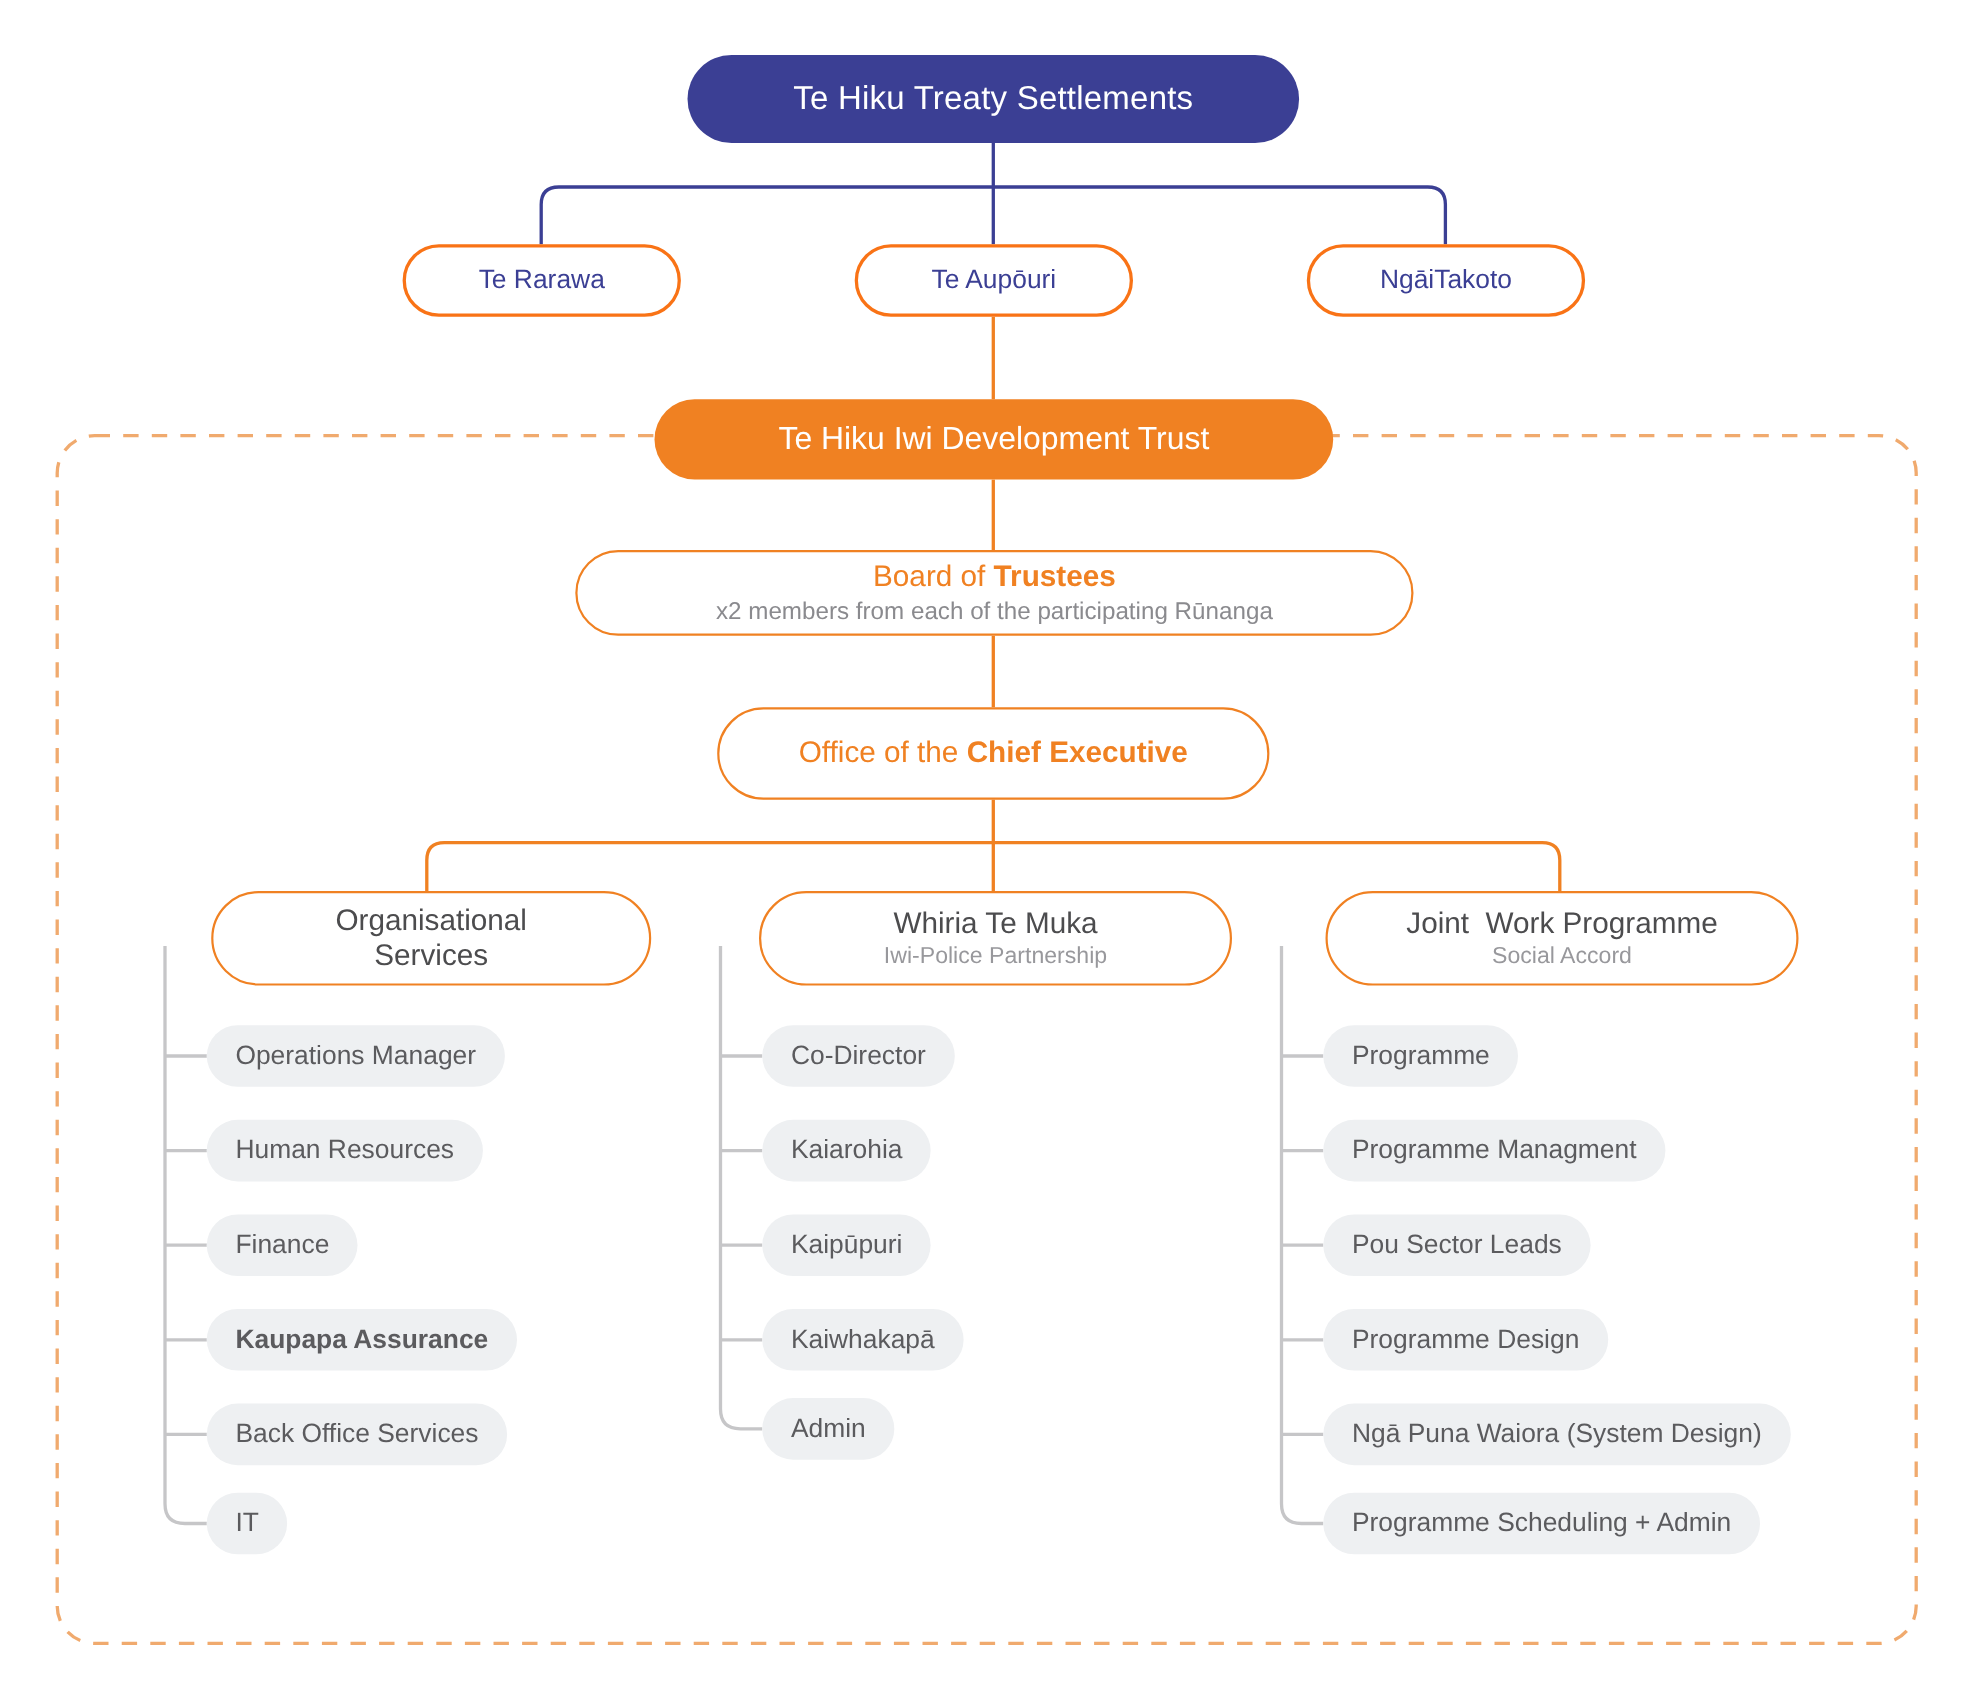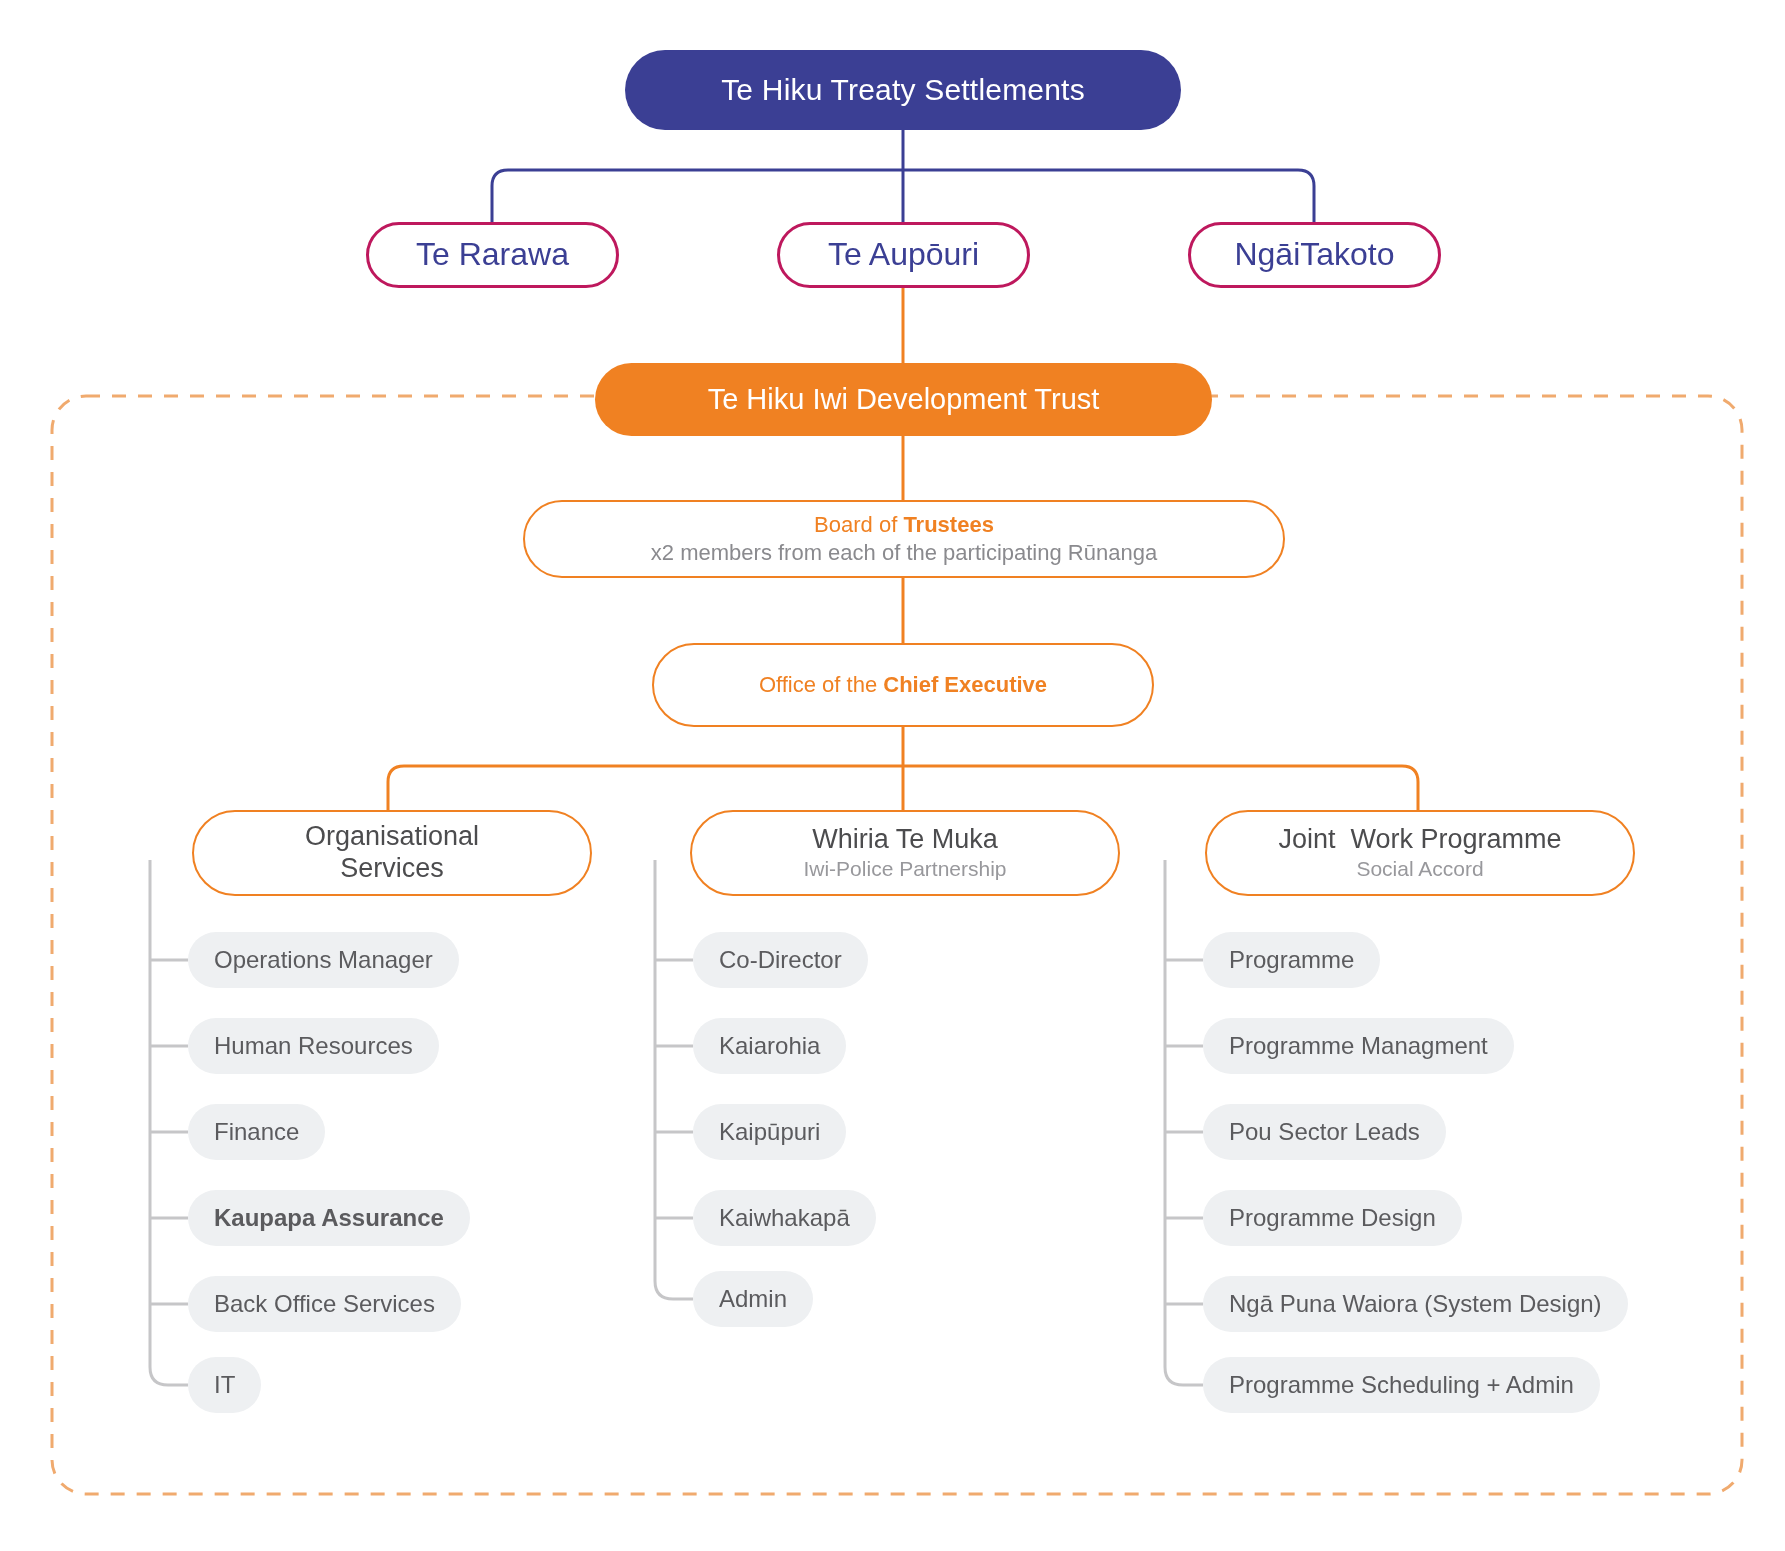--- a/index.html
+++ b/index.html
@@ -38,40 +38,40 @@
     color: #ffffff;
     border-radius: 999px;
     font-size: 30px;
     letter-spacing: .2px;
   }
 
   
   .pill-navy-outline {
     background: #ffffff;
     color: #3b3f94;
-    border: 3px solid #be185d;
-    border-radius: 999px;
-    font-size: 32px;
+    border: 3px solid #f97316;
+    border-radius: 999px;
+    font-size: 24px;
   }
 
   
   .pill-orange {
     background: #f08122;
     color: #ffffff;
     border-radius: 999px;
     font-size: 29px;
   }
 
   
   .pill-orange-outline {
     background: #ffffff;
     border: 2.5px solid #f08122;
     border-radius: 999px;
   }
-  .title-orange { color: #f08122; font-size: 22px; }
+  .title-orange { color: #f08122; font-size: 27px; }
   .title-orange b { font-weight: bold; }
   .sub-gray { color: #8a8a8e; font-size: 22px; margin-top: 2px; }
 
   .dept-title { color: #4c4c4e; font-size: 27px; }
   .dept-sub   { color: #98989c; font-size: 21px; margin-top: 1px; }
 
   
   .pill-leaf {
     position: absolute;
     background: #eef0f2;

